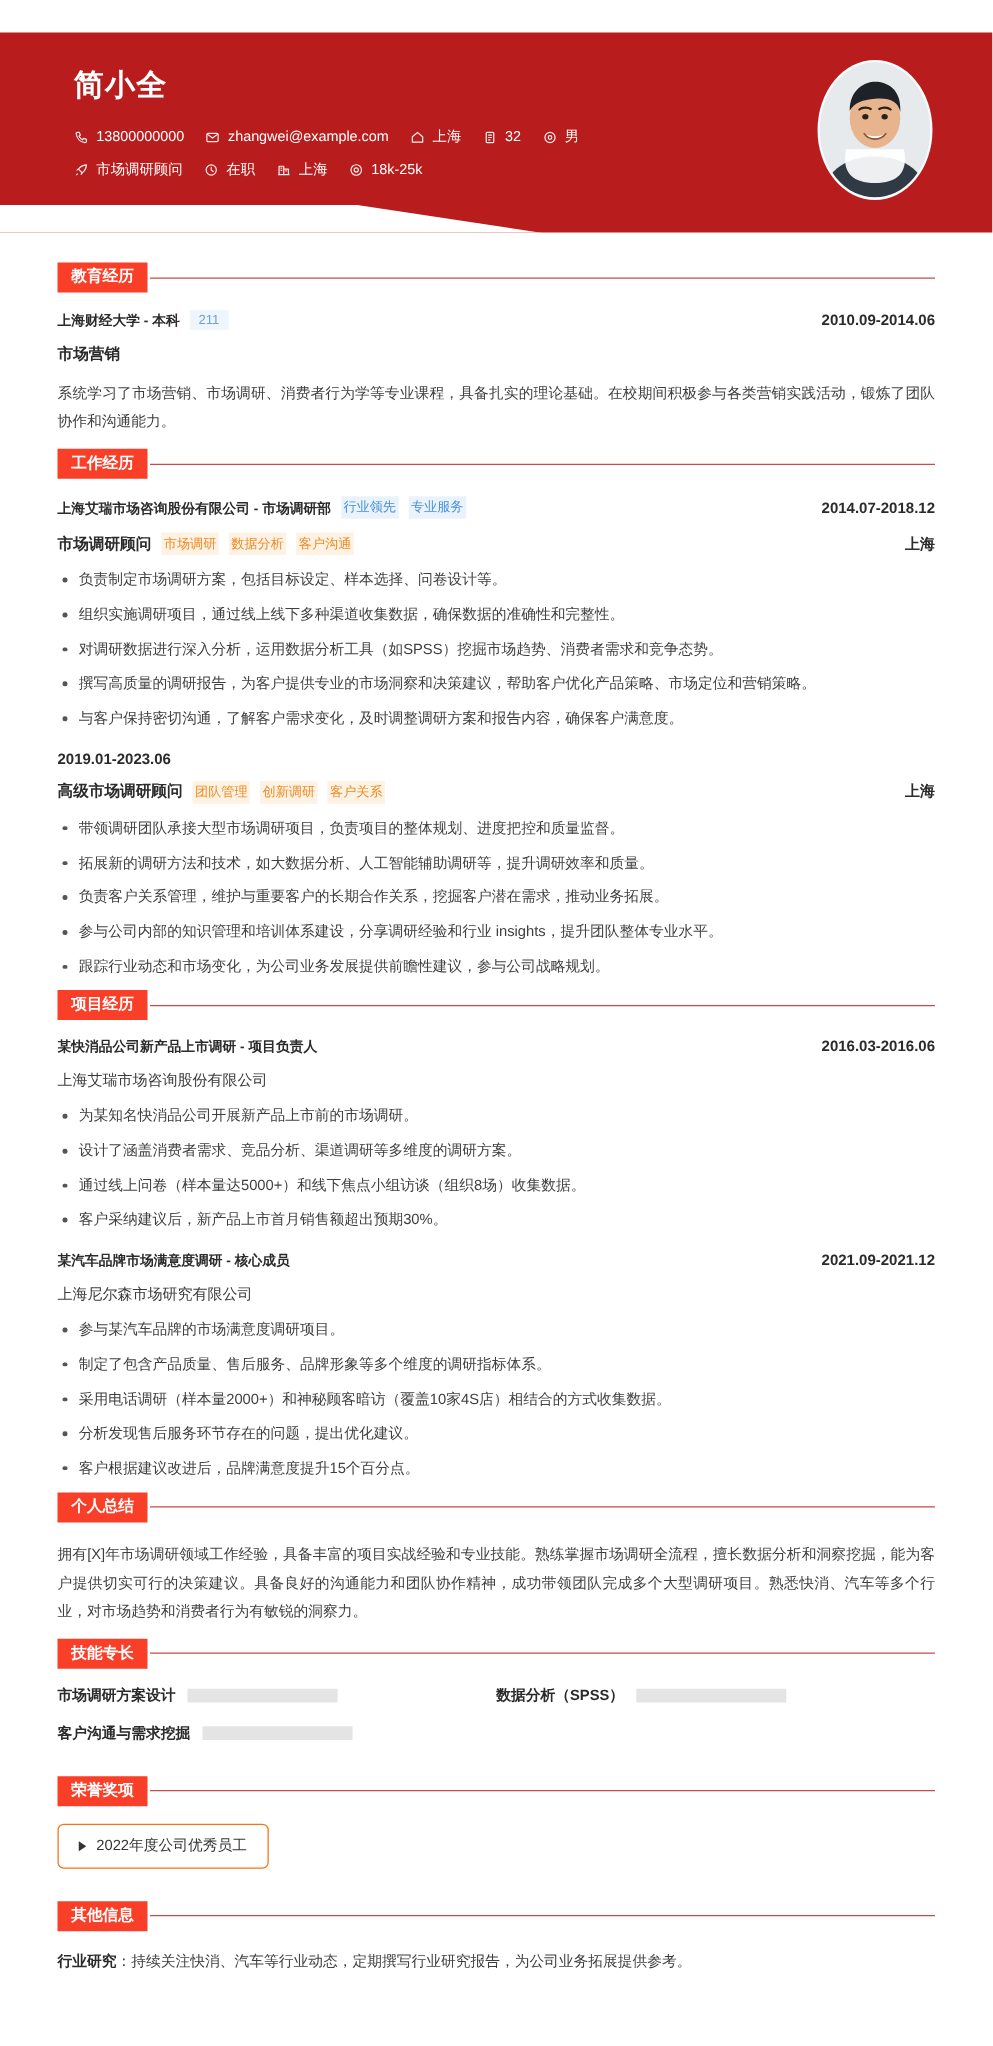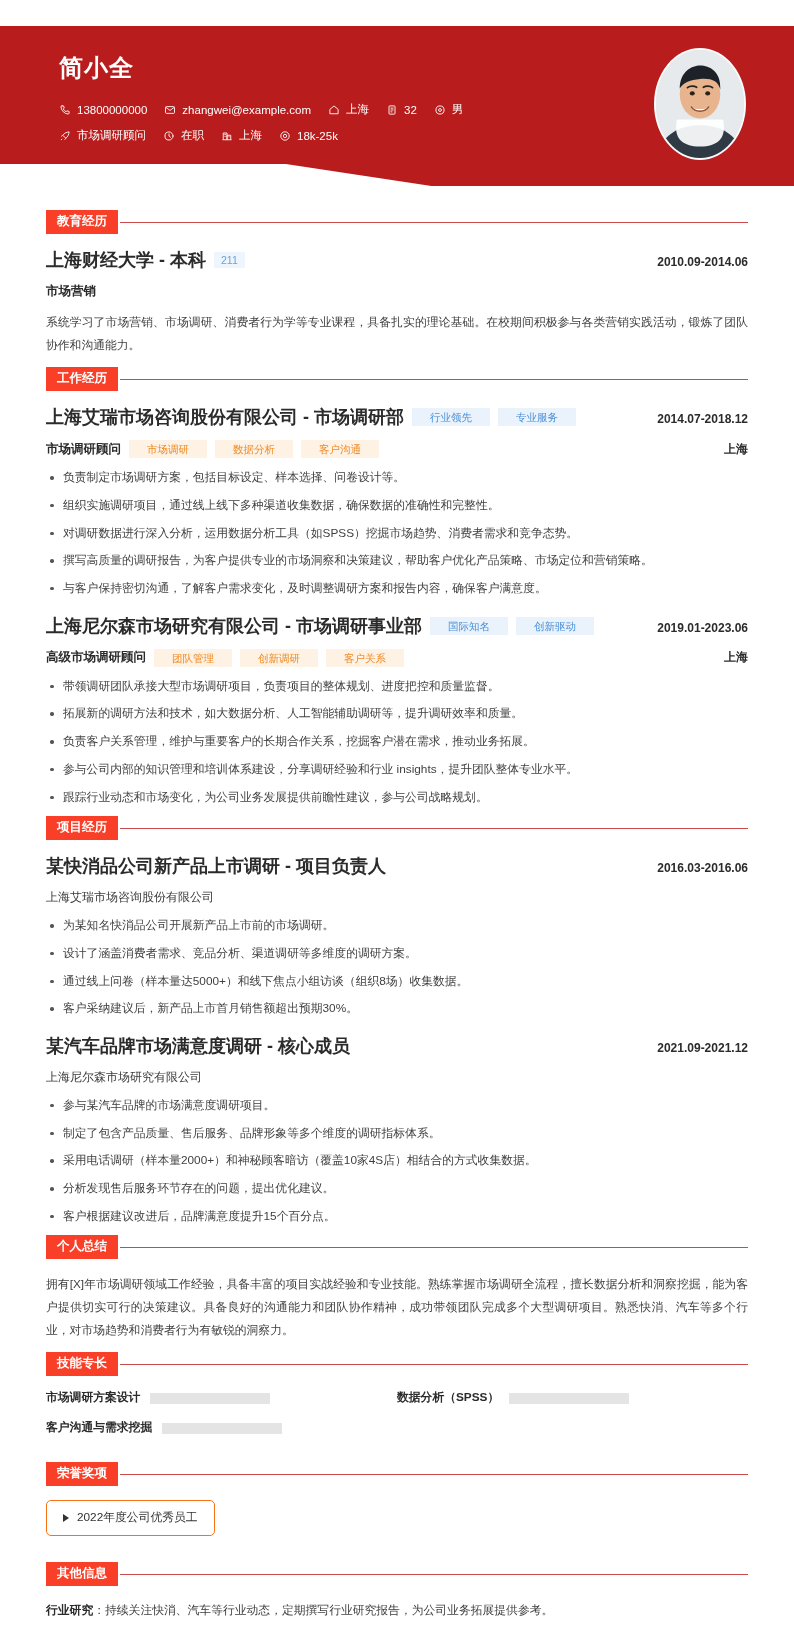--- a/index.html
+++ b/index.html
@@ -107,21 +107,21 @@
     margin-bottom: 11px;
   }
   .row-left {
     display: flex;
     align-items: center;
     flex-wrap: wrap;
     gap: 8px;
     min-width: 0;
   }
   .org {
-    font-size: 18px;
+    font-size: 11px;
     font-weight: bold;
     color: #2b2b2b;
     white-space: nowrap;
   }
   .role {
     font-size: 12.5px;
     font-weight: bold;
     color: #2b2b2b;
     white-space: nowrap;
   }
@@ -135,21 +135,21 @@
   .loc {
     font-size: 12px;
     font-weight: bold;
     color: #2b2b2b;
     white-space: nowrap;
     flex-shrink: 0;
   }
 
   .tag {
     font-size: 10.5px;
-    padding: 2px 18px;
+    padding: 2px 2px;
     white-space: nowrap;
     line-height: 1.35;
   }
   .tag-blue { color: #4a90d9; background: #eaf3fb; }
   .tag-orange { color: #f08a24; background: #fdf2e3; }
   .tag-badge { color: #6ba3d6; background: #eef5fc; font-size: 10.5px; padding: 2px 7px; }
 
   .major {
     font-size: 12.5px;
     font-weight: bold;
@@ -425,25 +425,20 @@
         <li>负责制定市场调研方案，包括目标设定、样本选择、问卷设计等。</li>
         <li>组织实施调研项目，通过线上线下多种渠道收集数据，确保数据的准确性和完整性。</li>
         <li>对调研数据进行深入分析，运用数据分析工具（如SPSS）挖掘市场趋势、消费者需求和竞争态势。</li>
         <li>撰写高质量的调研报告，为客户提供专业的市场洞察和决策建议，帮助客户优化产品策略、市场定位和营销策略。</li>
         <li>与客户保持密切沟通，了解客户需求变化，及时调整调研方案和报告内容，确保客户满意度。</li>
       </ul>
     </div>
 
     <div class="entry">
       <div class="row">
-        <div class="row-left">
-          <span class="org">上海尼尔森市场研究有限公司 - 市场调研事业部</span>
-          <span class="tag tag-blue">国际知名</span>
-          <span class="tag tag-blue">创新驱动</span>
-        </div>
         <span class="date">2019.01-2023.06</span>
       </div>
       <div class="row">
         <div class="row-left">
           <span class="role">高级市场调研顾问</span>
           <span class="tag tag-orange">团队管理</span>
           <span class="tag tag-orange">创新调研</span>
           <span class="tag tag-orange">客户关系</span>
         </div>
         <span class="loc">上海</span>

